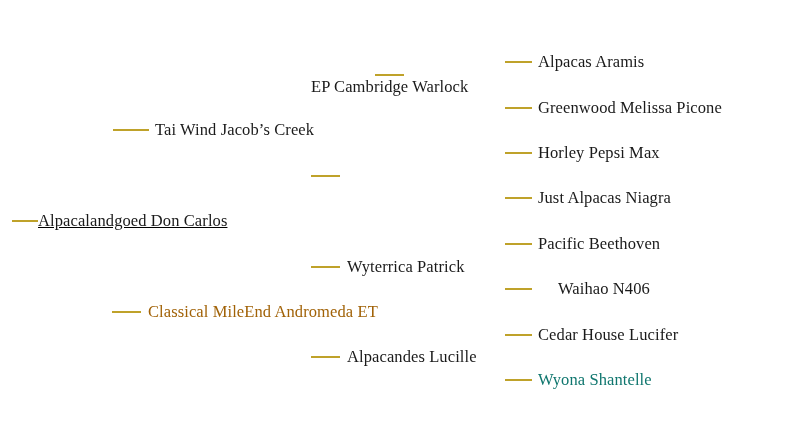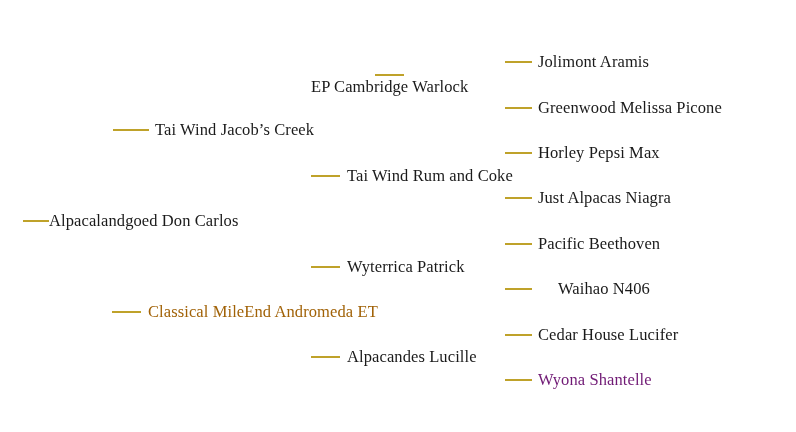--- a/index.html
+++ b/index.html
@@ -42,21 +42,21 @@
     flex: 0 0 auto;
   }
 </style>
 </head>
 <body>
 
 <div id="canvas" style="width: 796px; height: 432px; background: rgb(255, 255, 255);">
     <div class="label-entry" style="left: 505px; top: 62px;">
       <span class="leader-dash" style="width: 27px; border-top-color: rgb(191, 162, 42); border-top-width: 2px;"></span>
       <span style="display: inline-block; flex: 0 0 auto; width: 6px;"></span>
-      <span class="label-text" style="color: rgb(26, 26, 26);">Jolimont Aramis</span>
+      <span class="label-text" style="color: rgb(26, 26, 26);">Alpacas Aramis</span>
     </div>
     <div class="label-entry" style="left: 311px; top: 85px; flex-direction: column;">
       <span class="leader-dash" style="width: 29px; border-top-color: rgb(191, 162, 42); border-top-width: 2px;"></span>
       <span style="display: inline-block; flex: 0 0 auto; width: 7px;"></span>
       <span class="label-text" style="color: rgb(26, 26, 26);">EP Cambridge Warlock</span>
     </div>
     <div class="label-entry" style="left: 505px; top: 108px;">
       <span class="leader-dash" style="width: 27px; border-top-color: rgb(191, 162, 42); border-top-width: 2px;"></span>
       <span style="display: inline-block; flex: 0 0 auto; width: 6px;"></span>
       <span class="label-text" style="color: rgb(26, 26, 26);">Greenwood Melissa Picone</span>
@@ -67,28 +67,27 @@
       <span class="label-text" style="color: rgb(26, 26, 26);">Tai Wind Jacob’s Creek</span>
     </div>
     <div class="label-entry" style="left: 505px; top: 153px;">
       <span class="leader-dash" style="width: 27px; border-top-color: rgb(191, 162, 42); border-top-width: 2px;"></span>
       <span style="display: inline-block; flex: 0 0 auto; width: 6px;"></span>
       <span class="label-text" style="color: rgb(26, 26, 26);">Horley Pepsi Max</span>
     </div>
     <div class="label-entry" style="left: 311px; top: 176px;">
       <span class="leader-dash" style="width: 29px; border-top-color: rgb(191, 162, 42); border-top-width: 2px;"></span>
       <span style="display: inline-block; flex: 0 0 auto; width: 7px;"></span>
-      <span class="label-text" style="color: rgb(26, 26, 26);">Tai Wind Rum and Coke</span>
     </div>
     <div class="label-entry" style="left: 505px; top: 198px;">
       <span class="leader-dash" style="width: 27px; border-top-color: rgb(191, 162, 42); border-top-width: 2px;"></span>
       <span style="display: inline-block; flex: 0 0 auto; width: 6px;"></span>
       <span class="label-text" style="color: rgb(26, 26, 26);">Just Alpacas Niagra</span>
     </div>
-    <div class="label-entry" style="left: 23px; top: 221px;">
+    <div class="label-entry" style="left: 12px; top: 221px; text-decoration: underline;">
       <span class="leader-dash" style="width: 26px; border-top-color: rgb(191, 162, 42); border-top-width: 2px;"></span>
       <span style="display: inline-block; flex: 0 0 auto; width: 0px;"></span>
       <span class="label-text" style="color: rgb(26, 26, 26);">Alpacalandgoed Don Carlos</span>
     </div>
     <div class="label-entry" style="left: 505px; top: 244px;">
       <span class="leader-dash" style="width: 27px; border-top-color: rgb(191, 162, 42); border-top-width: 2px;"></span>
       <span style="display: inline-block; flex: 0 0 auto; width: 6px;"></span>
       <span class="label-text" style="color: rgb(26, 26, 26);">Pacific Beethoven</span>
     </div>
     <div class="label-entry" style="left: 311px; top: 267px;">
@@ -112,15 +111,15 @@
       <span class="label-text" style="color: rgb(26, 26, 26);">Cedar House Lucifer</span>
     </div>
     <div class="label-entry" style="left: 311px; top: 357px;">
       <span class="leader-dash" style="width: 29px; border-top-color: rgb(191, 162, 42); border-top-width: 2px;"></span>
       <span style="display: inline-block; flex: 0 0 auto; width: 7px;"></span>
       <span class="label-text" style="color: rgb(26, 26, 26);">Alpacandes Lucille</span>
     </div>
     <div class="label-entry" style="left: 505px; top: 380px;">
       <span class="leader-dash" style="width: 27px; border-top-color: rgb(191, 162, 42); border-top-width: 2px;"></span>
       <span style="display: inline-block; flex: 0 0 auto; width: 6px;"></span>
-      <span class="label-text" style="color: #701a75; text-align: center;">Wyona Shantelle</span>
+      <span class="label-text" style="color: #0f766e; text-align: center;">Wyona Shantelle</span>
     </div>
   </div>
 
 </body></html>

